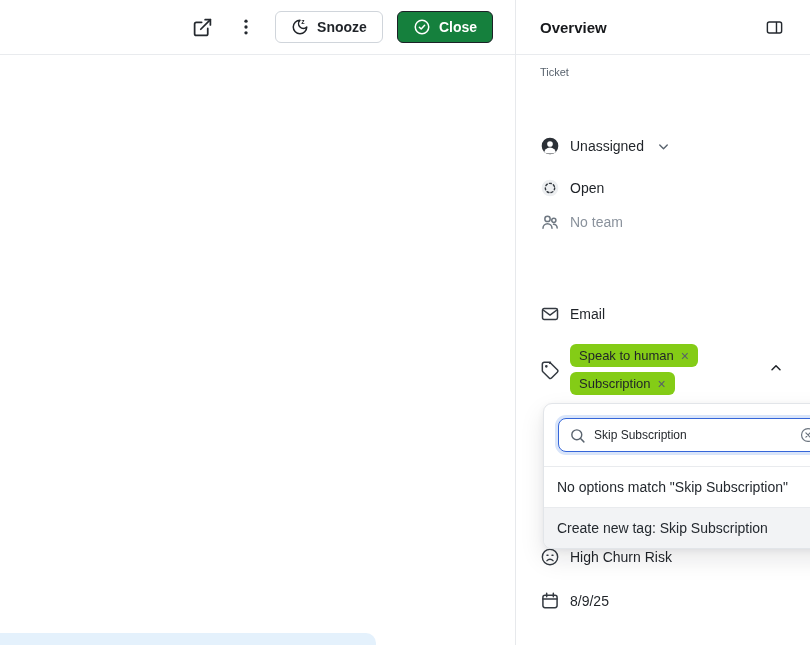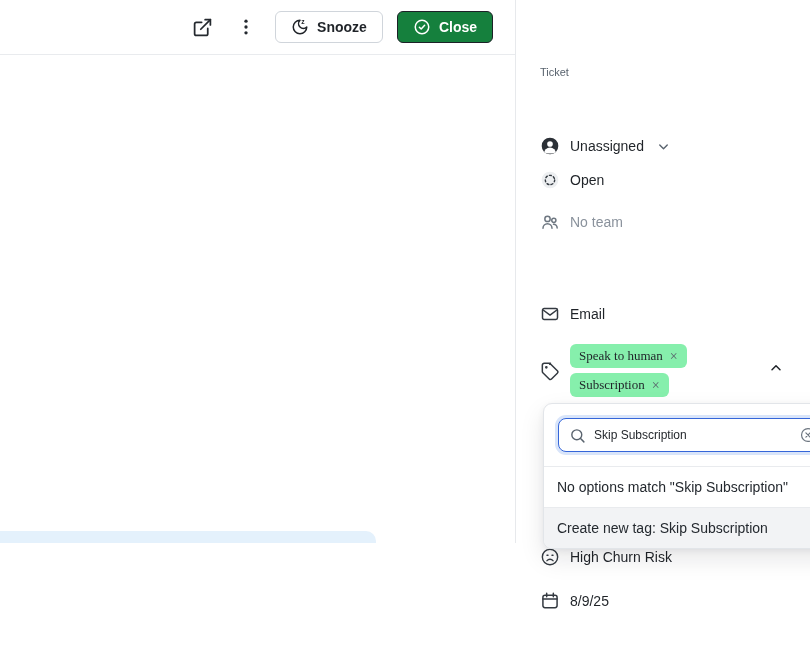--- a/index.html
+++ b/index.html
@@ -7,21 +7,21 @@
   body {
     position: relative; overflow: hidden; background: #ffffff;
     font-family: "Liberation Sans", "DejaVu Sans", sans-serif;
     color: #1f2328; font-size: 14px;
   }
   svg { display: block; }
   .icon { display: inline-flex; align-items: center; justify-content: center; flex: 0 0 auto; }
 
   
   .main {
-    position: absolute; left: 0; top: 0; width: 516px; height: 543px;
+    position: absolute; left: 0; top: 0; width: 516px; height: 645px;
     border-right: 1px solid #e7e9ec; background: #fff;
   }
   .toolbar {
     height: 55px; border-bottom: 1px solid #e9ebee;
     display: flex; align-items: center; justify-content: flex-end;
     gap: 14px; padding-right: 22px;
   }
   .iconbtn {
     background: none; border: none; cursor: pointer; color: #24292f;
     width: 30px; height: 30px; display: flex; align-items: center; justify-content: center;
@@ -54,22 +54,22 @@
     display: flex; align-items: center; gap: 10px; color: #1f2328;
   }
   .row .val { font-size: 14px; white-space: nowrap; }
   .row-muted, .row-muted .val { color: #8a929c; }
   .chev { color: #59636e; margin-left: 2px; }
 
   .tags-row { position: absolute; left: 24px; top: 344px; display: flex; gap: 10px; align-items: center; }
   .chips { display: flex; flex-direction: column; gap: 5px; align-items: flex-start; }
   .chip {
     display: inline-flex; align-items: flex-end; gap: 7px;
-    background: #86efac; border-radius: 6px; padding: 4px 9px;
-    font-size: 13px; color: #1f2328; white-space: nowrap; font-family: Liberation Serif, serif;
+    background: #84cc16; border-radius: 6px; padding: 4px 9px;
+    font-size: 13px; color: #1f2328; white-space: nowrap;
   }
   .chip-x { color: #57606a; font-size: 14px; line-height: 1; cursor: pointer; }
   .tags-collapse {
     position: absolute; right: 22px; top: 356px; width: 24px; height: 24px;
     background: none; border: none; cursor: pointer; color: #1f2328;
     display: flex; align-items: center; justify-content: center;
   }
 
   
   .dropdown {
@@ -132,20 +132,31 @@
             <path d="m8.5 12.3 2.4 2.4 4.6-5"></path>
         </svg>
       </span>
       <span>Close</span>
     </button>
   </div>
   <div class="compose-hint"></div>
 </div>
 
 <div class="panel">
+  <div class="panel-header">
+    <span class="panel-title">Overview</span>
+    <button class="iconbtn" style="width:24px;height:24px;">
+      <span class="icon">
+        <svg width="19" height="19" viewBox="0 0 24 24" fill="none" stroke="currentColor" stroke-width="1.8" stroke-linejoin="round">
+          <rect x="3" y="5" width="18" height="14" rx="2.5"></rect>
+            <line x1="14.5" y1="5" x2="14.5" y2="19"></line>
+        </svg>
+      </span>
+    </button>
+  </div>
 
   <div class="section-label">Ticket</div>
 
 
   <div class="row" style="top:134px; cursor:pointer;">
     <span class="icon">
       <svg width="20" height="20" viewBox="0 0 24 24">
         <defs>
             <clipPath id="avclip">
               <circle cx="12" cy="12" r="10"></circle>
@@ -159,21 +170,21 @@
       </svg>
     </span>
     <span class="val">Unassigned</span>
     <span class="icon chev">
       <svg width="15" height="15" viewBox="0 0 24 24" fill="none" stroke="currentColor" stroke-width="2.2" stroke-linecap="round" stroke-linejoin="round">
         <path d="m6 9.5 6 6 6-6"></path>
       </svg>
     </span>
   </div>
 
-  <div class="row" style="top:168px;">
+  <div class="row" style="top:176px;">
     <span class="icon">
       <svg width="20" height="20" viewBox="0 0 24 24">
         <circle cx="12" cy="12" r="10" fill="#edeff1"></circle>
         <circle cx="12" cy="12" r="5.6" fill="none" stroke="#343a41" stroke-width="1.7" stroke-dasharray="2.3 2.7" stroke-linecap="round"></circle>
       </svg>
     </span>
     <span class="val">Open</span>
   </div>
 
   <div class="row row-muted" style="top:210px;">

